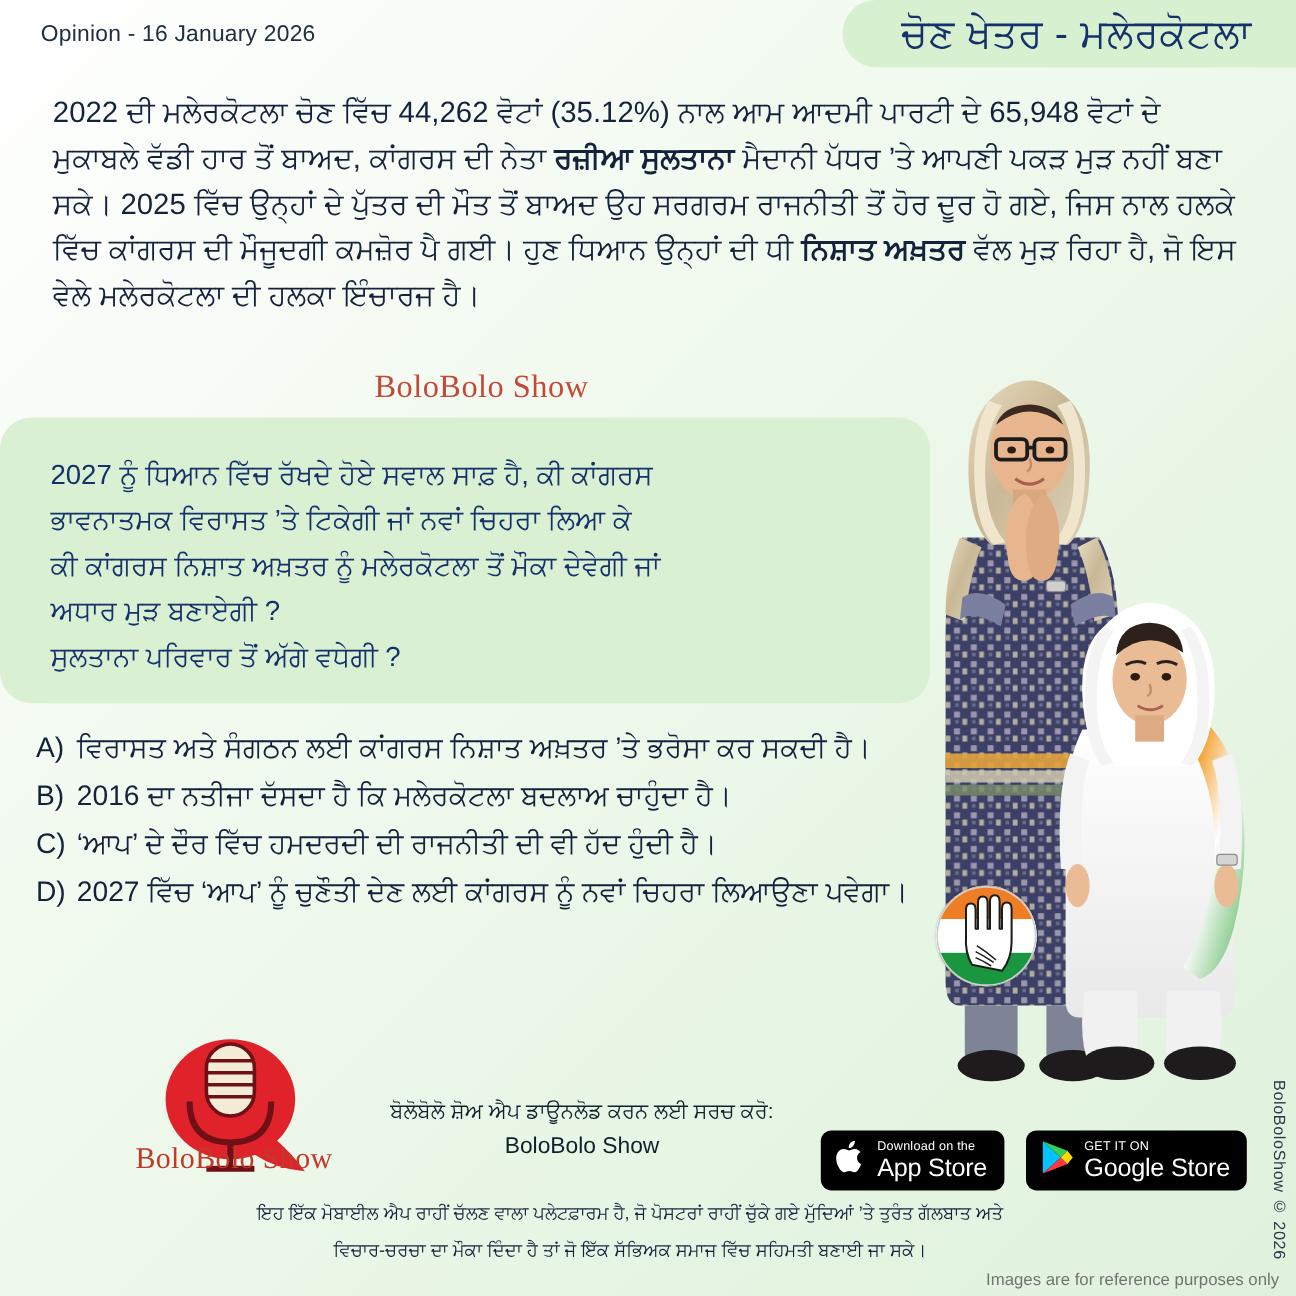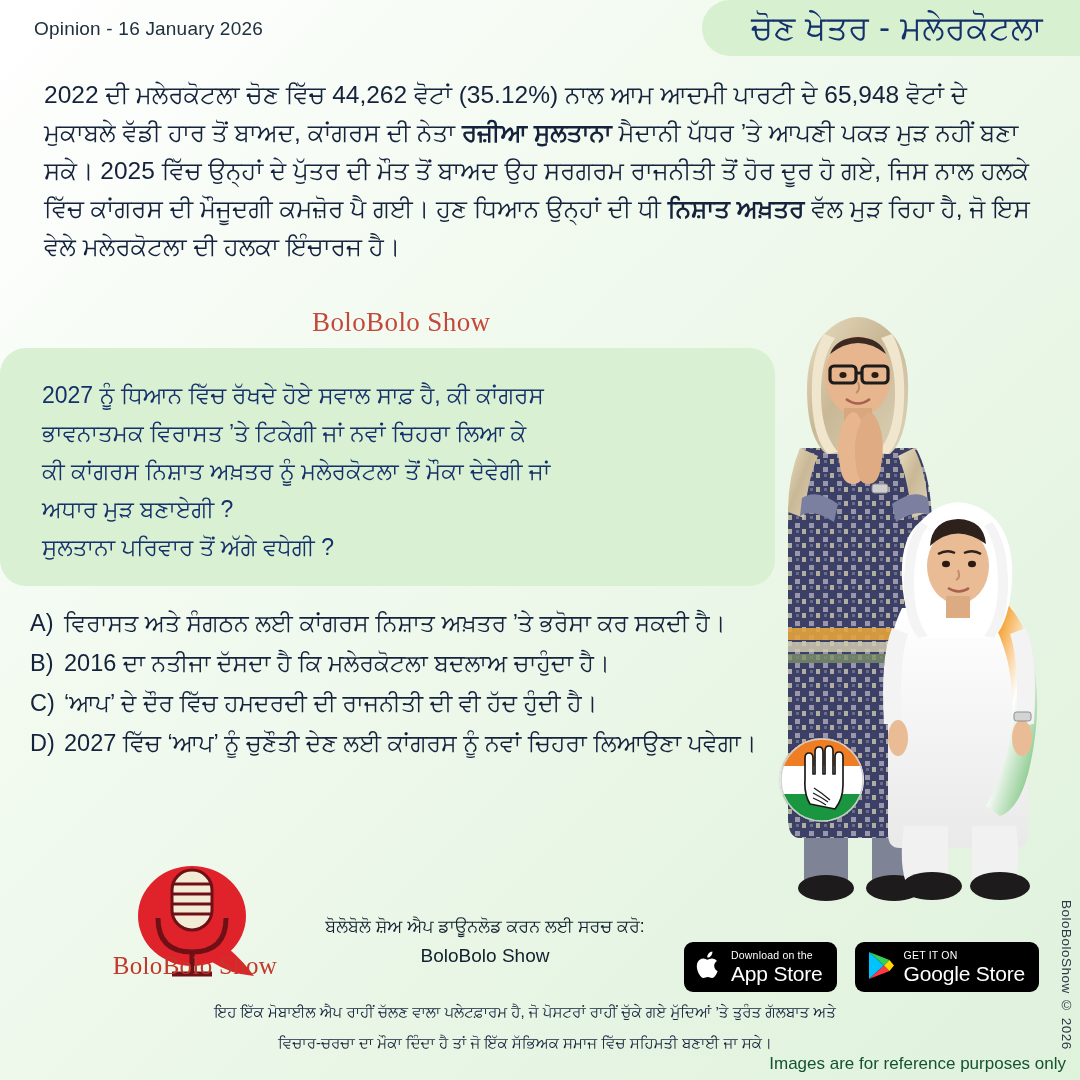--- a/index.html
+++ b/index.html
@@ -115,21 +115,21 @@
     position:absolute; left:40px; top:996px; width:970px;
     text-align:center; font-size:15px; line-height:31px; color:#14223c;
   }
   .copyright {
     position:absolute; right:6px; top:900px;
     writing-mode:vertical-rl;
     font-size:13.5px; color:#2b3a4a; letter-spacing:.5px;
   }
   .ref-note {
     position:absolute; right:14px; bottom:6px;
-    font-size:17px; color:#14532d;
+    font-size:14px; color:#737373;
   }
 </style>
 </head>
 <body>
 
 <div class="header">
   <div class="opinion-line">Opinion - 16 January 2026</div>
   <div class="header-badge">
     <span class="header-badge-text">ਚੋਣ ਖੇਤਰ -  ਮਲੇਰਕੋਟਲਾ</span>
   </div>

